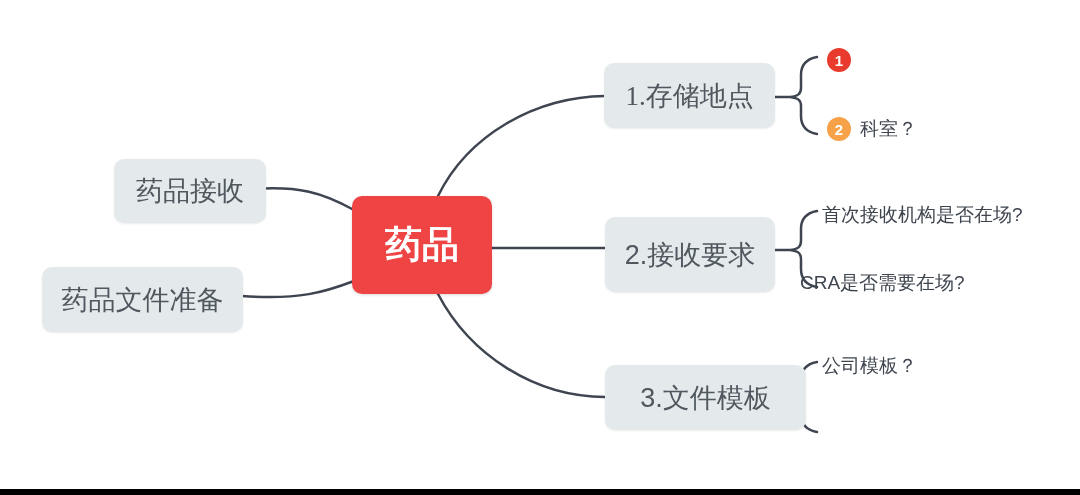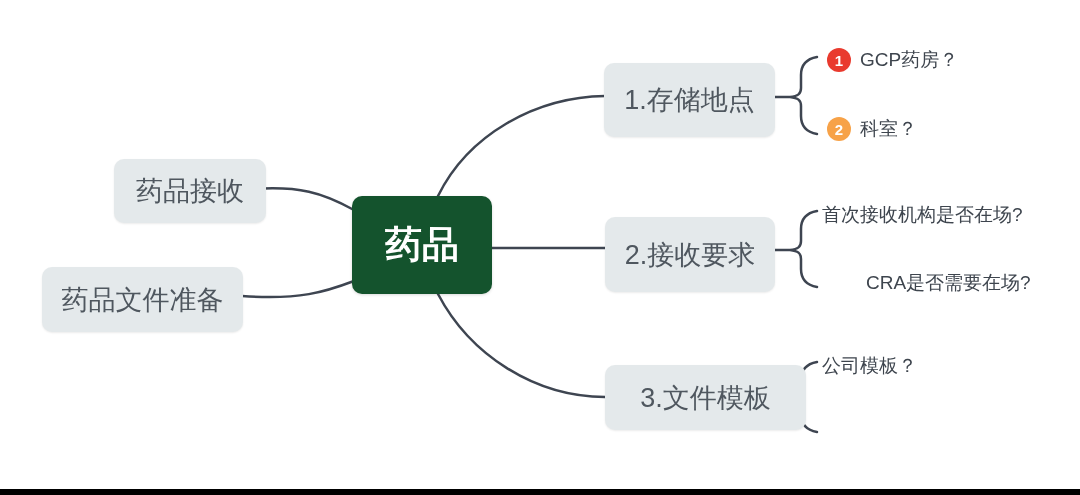--- a/index.html
+++ b/index.html
@@ -11,43 +11,43 @@
   svg.wires{position:absolute;left:0;top:0;width:1080px;height:495px;}
   .node{
     position:absolute;display:flex;align-items:center;justify-content:center;
     border-radius:10px;box-sizing:border-box;cursor:default;
   }
   .node.gray{
     background:#e4e9eb;color:#4f575f;font-size:27px;
     box-shadow:0 1px 2px rgba(0,0,0,0.08);
   }
   .node.root{
-    background:#14532d;color:#ffffff;font-size:37px;font-weight:bold;
+    background:#ef4444;color:#ffffff;font-size:37px;font-weight:bold;
     box-shadow:0 1px 3px rgba(0,0,0,0.15);
   }
   .n-root{left:352px;top:196px;width:140px;height:98px;}
   .n-left1{left:90px;top:159px;width:152px;height:64px;margin-left:24px;}
   .n-left2{left:42px;top:267px;width:201px;height:65px;}
-  .n-right1{left:604px;top:63px;width:171px;height:74px;}
+  .n-right1{left:604px;top:63px;width:171px;height:65px;font-family:Liberation Serif, serif;}
   .n-right2{left:605px;top:217px;width:170px;height:75px;}
   .n-right3{left:605px;top:365px;width:201px;height:65px;}
   .leaf{
     position:absolute;display:flex;align-items:center;gap:9px;
     transform:translateY(-50%);color:#3e454e;font-size:19px;white-space:nowrap;
   }
   .badge{
     width:24px;height:24px;border-radius:50%;display:flex;align-items:center;justify-content:center;
     color:#ffffff;font-size:15px;font-weight:bold;flex:0 0 auto;
   }
   .badge.red{background:#e93a2e;}
   .badge.orange{background:#f7a248;}
   .l-1a{left:827px;top:60px;}
   .l-1b{left:827px;top:129px;}
   .l-2a{left:822px;top:215px;}
-  .l-2b{left:866px;top:283px;}
+  .l-2b{left:800px;top:283px;}
   .l-3a{left:822px;top:366px;}
   .l-3b{left:822px;top:431px;}
   .bottom-bar{position:absolute;left:0;bottom:0;width:1080px;height:6px;background:#000000;}
 </style>
 </head>
 <body>
 
 <div class="stage">
 
   <svg class="wires" viewBox="0 0 1080 495">
@@ -82,21 +82,20 @@
   <div class="node gray n-right2">
     <span>2.接收要求</span>
   </div>
 
   <div class="node gray n-right3">
     <span>3.文件模板</span>
   </div>
 
   <div class="leaf l-1a">
     <span class="badge red">1</span>
-    <span>GCP药房？</span>
   </div>
 
   <div class="leaf l-1b">
     <span class="badge orange">2</span>
     <span>科室？</span>
   </div>
 
   <div class="leaf l-2a">
     <span>首次接收机构是否在场?</span>
   </div>

